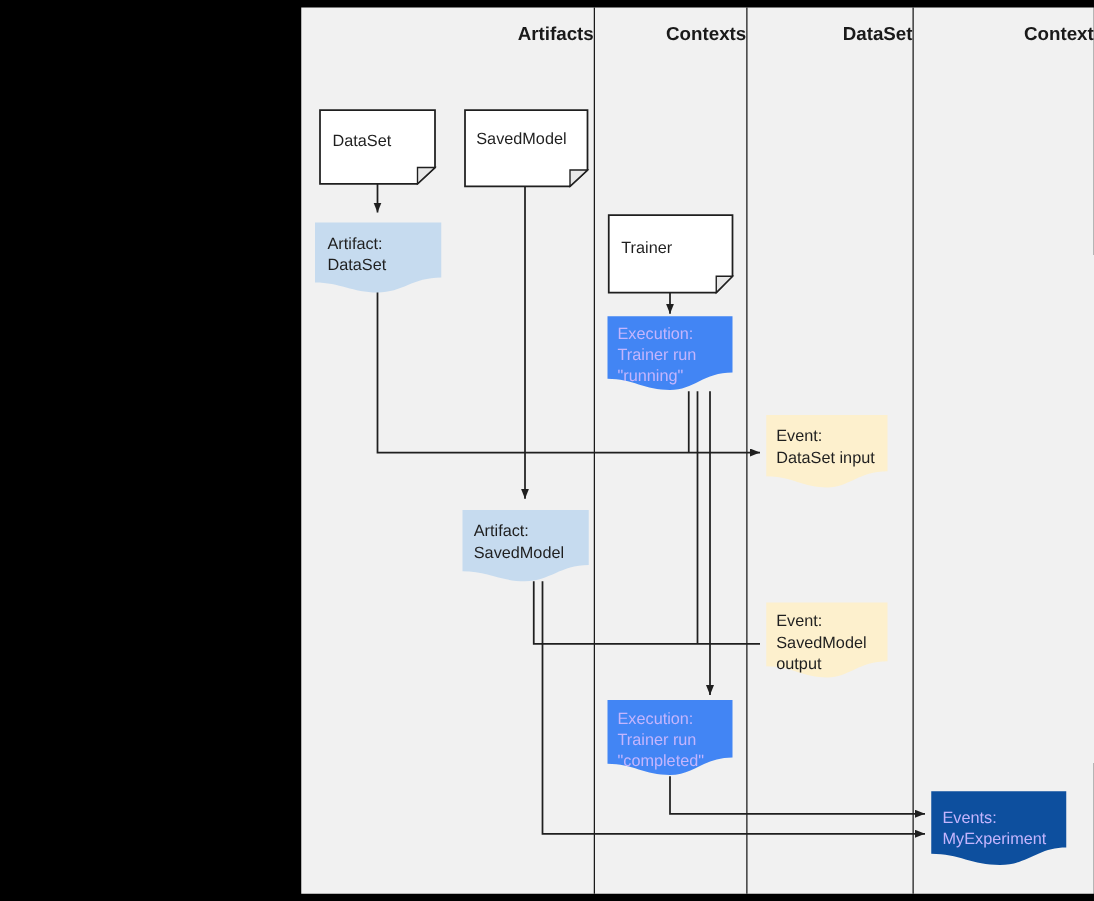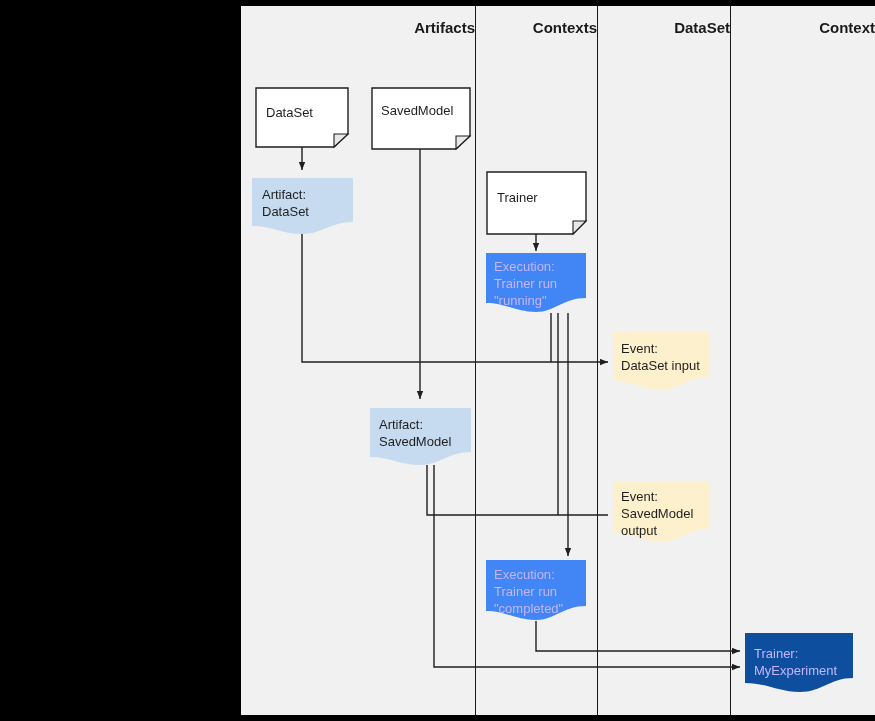--- a/index.html
+++ b/index.html
@@ -151,16 +151,16 @@
 Trainer run
 "running"</div>
   <div class="node-label label-light" style="left:494px; top:566px; width:98px;">Execution:
 Trainer run
 "completed"</div>
   <div class="node-label label-dark" style="left:621px; top:340px; width:96px;">Event:
 DataSet input</div>
   <div class="node-label label-dark" style="left:621px; top:488px; width:96px;">Event:
 SavedModel
 output</div>
-  <div class="node-label label-light" style="left:754px; top:645px; width:106px;">Trainer:
+  <div class="node-label label-light" style="left:754px; top:645px; width:106px;">Events:
 MyExperiment</div>
 
 </div>
 
 </body></html>

